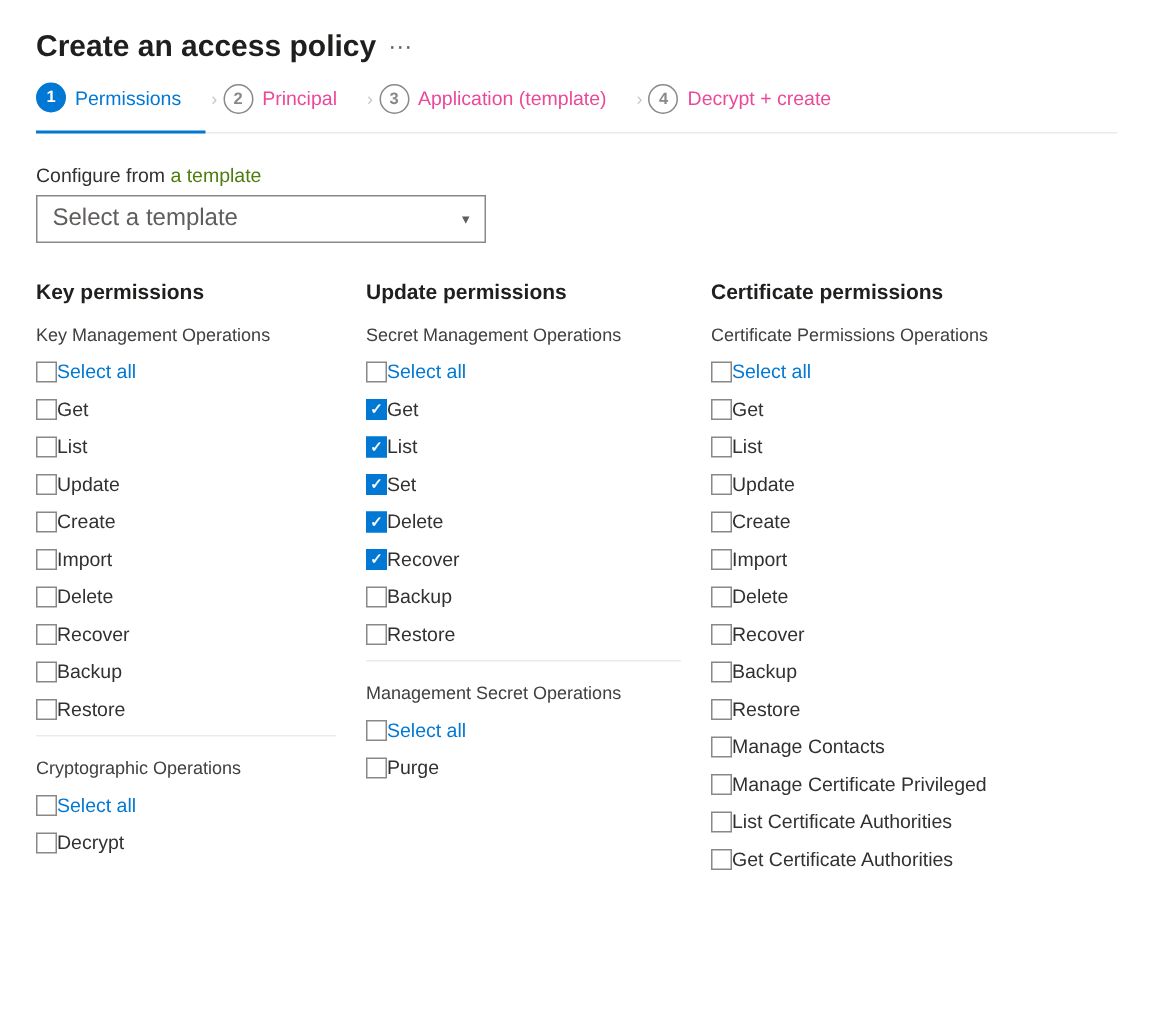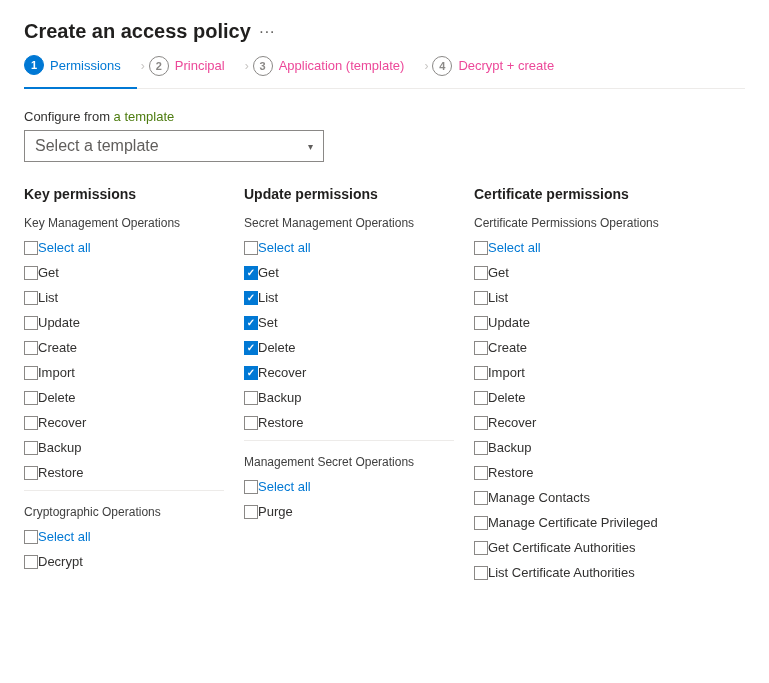--- a/index.html
+++ b/index.html
@@ -254,23 +254,23 @@
           <div class="checkbox-item">
             <div class="cb"></div>
             <label>Manage Contacts</label>
           </div>
           <div class="checkbox-item">
             <div class="cb"></div>
             <label>Manage Certificate Privileged</label>
           </div>
           <div class="checkbox-item">
             <div class="cb"></div>
+            <label>List Certificate Authorities</label>
+          </div>
+          <div class="checkbox-item">
+            <div class="cb"></div>
             <label>Get Certificate Authorities</label>
           </div>
-          <div class="checkbox-item">
-            <div class="cb"></div>
-            <label>List Certificate Authorities</label>
-          </div>
         </div>
     </div>
 
   </div>
 </div>
 
 </body></html>

